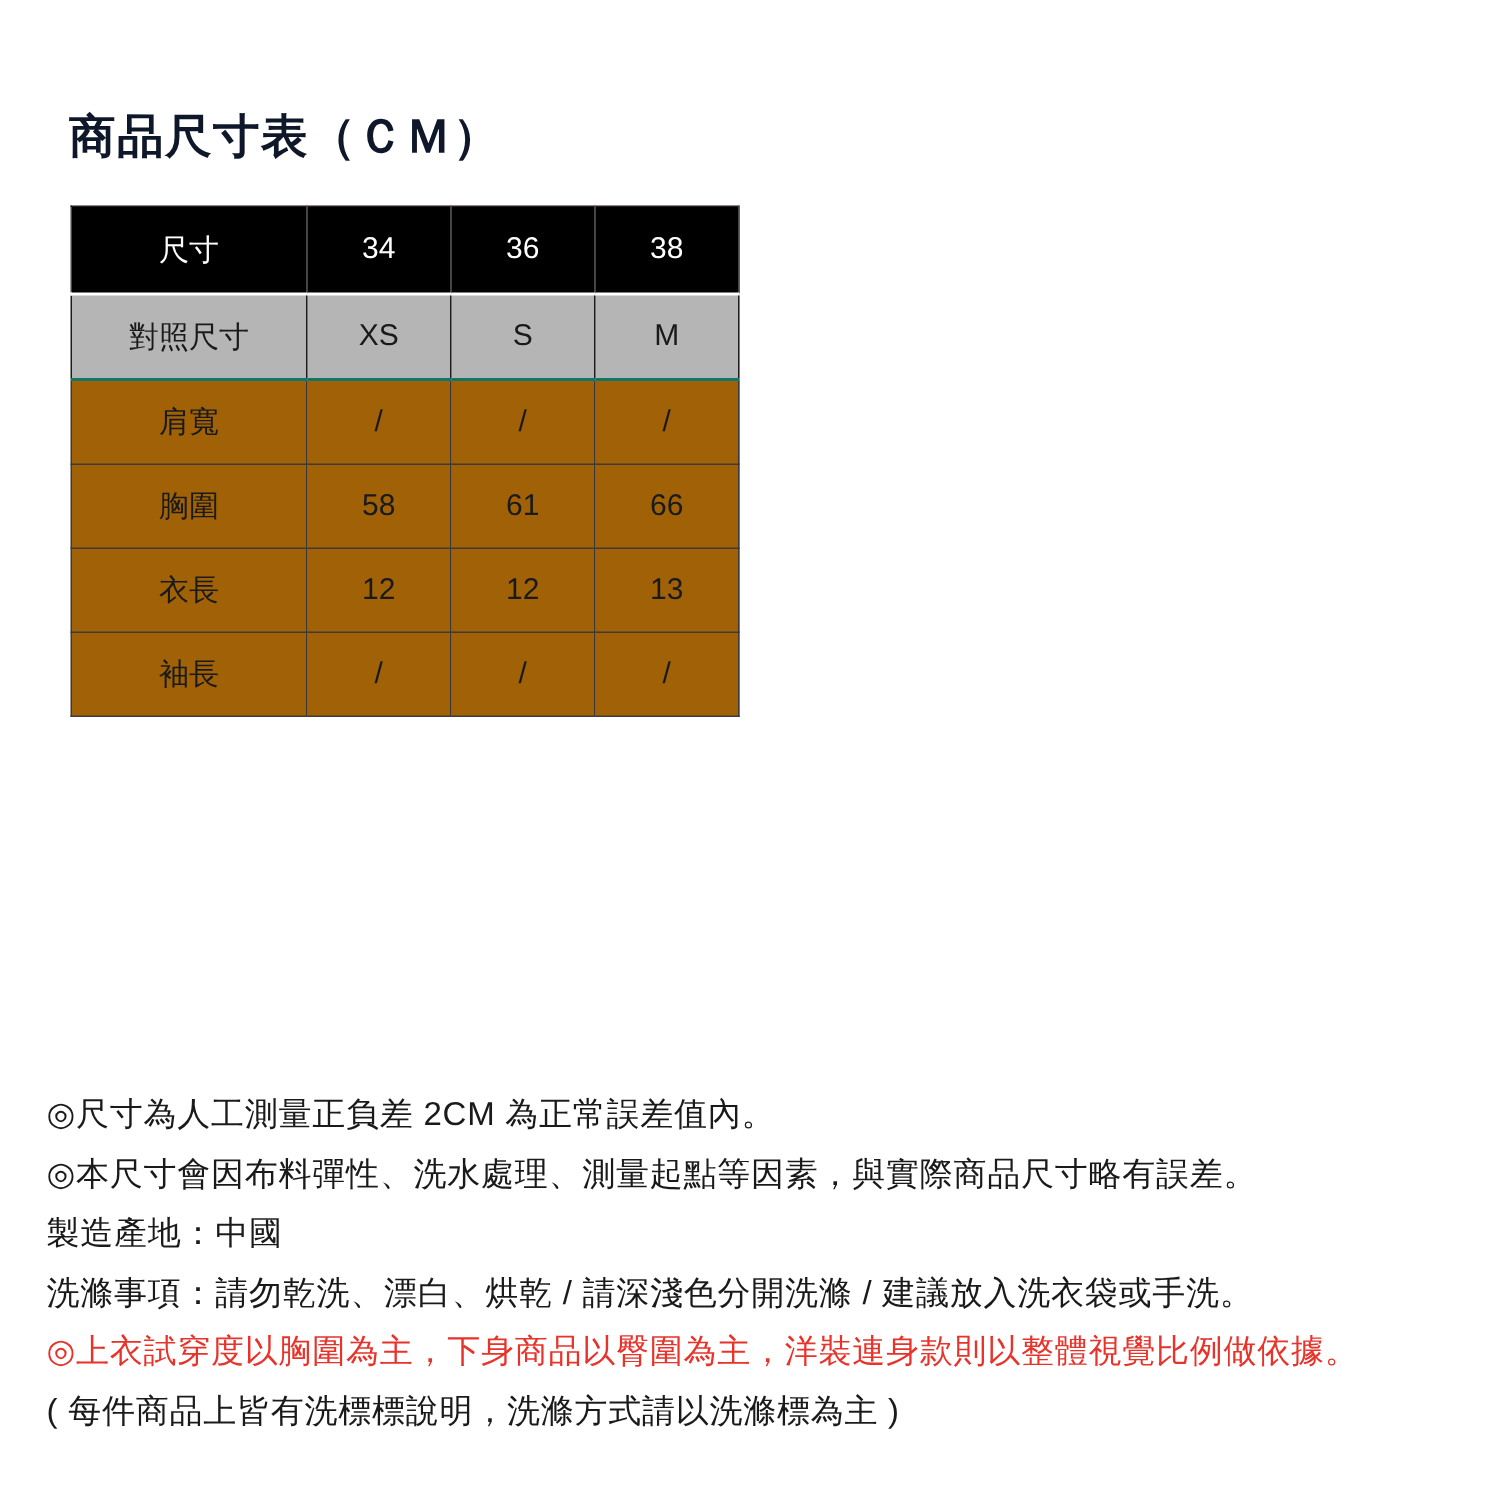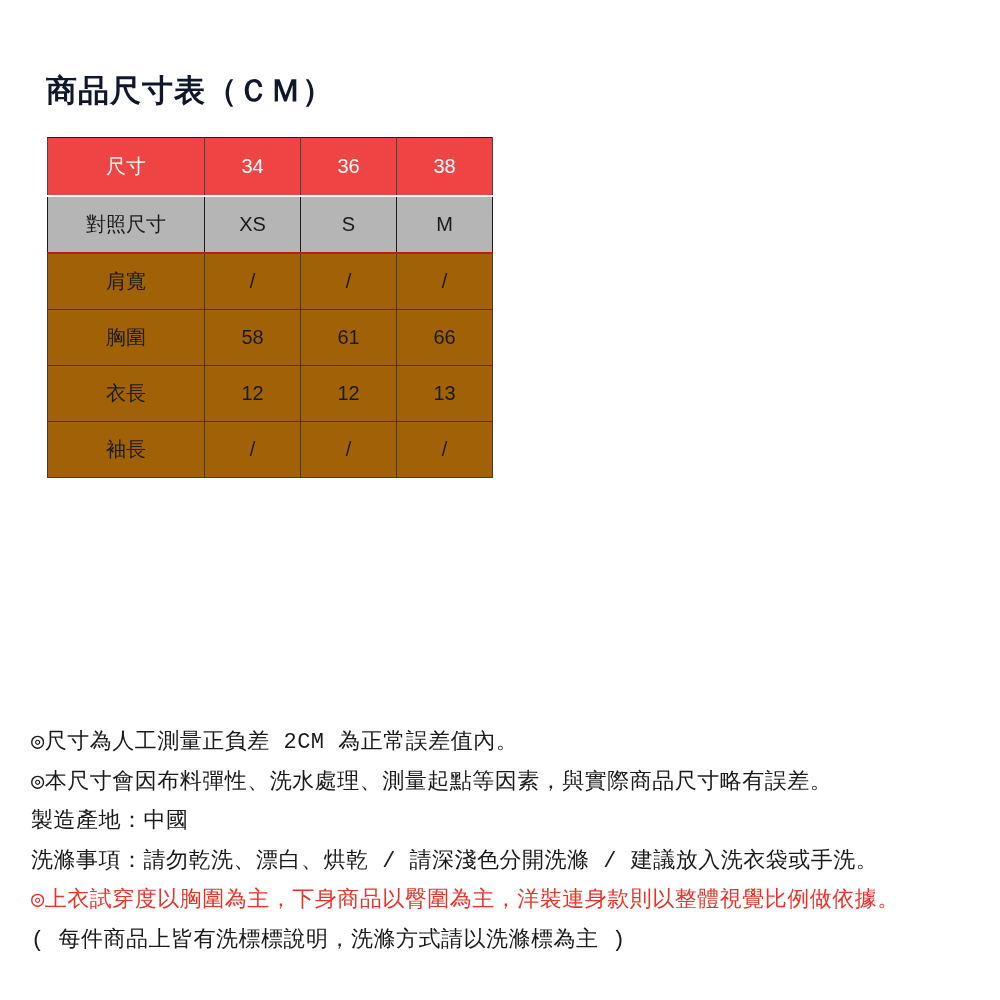--- a/index.html
+++ b/index.html
@@ -37,41 +37,40 @@
     height: 55px;
     padding: 0;
     border: 1px solid #3f3a39;
     background: #a16207;
     color: #1a1a1a;
   }
   td.col-label { width: 156px; }
   td.col-val   { width: 95px; margin-top: 12px; }
 
   tr.row-dark td {
-    background: #ef4444;
+    background: #000000;
     color: #ffffff;
     border: 1px solid #4c4442;
     border-top: 1px solid #231916;
     border-bottom: 2px solid #ffffff;
     height: 57px;
   }
   tr.row-gray td {
     background: #b5b5b6;
     color: #1a1a1a;
     border: 1px solid #1f1b1a;
     border-top: none;
-    border-bottom: 2px solid #b91c1c;
+    border-bottom: 2px solid #0f766e;
   }
 
   .notes {
     position: absolute;
     left: 31px; top: 723px;
     font-size: 22px;
     letter-spacing: 0.5px;
-    font-family: Liberation Mono, monospace;
   }
   .notes p {
     margin: 0;
     line-height: 39.5px;
     white-space: nowrap;
   }
 </style>
 </head>
 <body>
 

